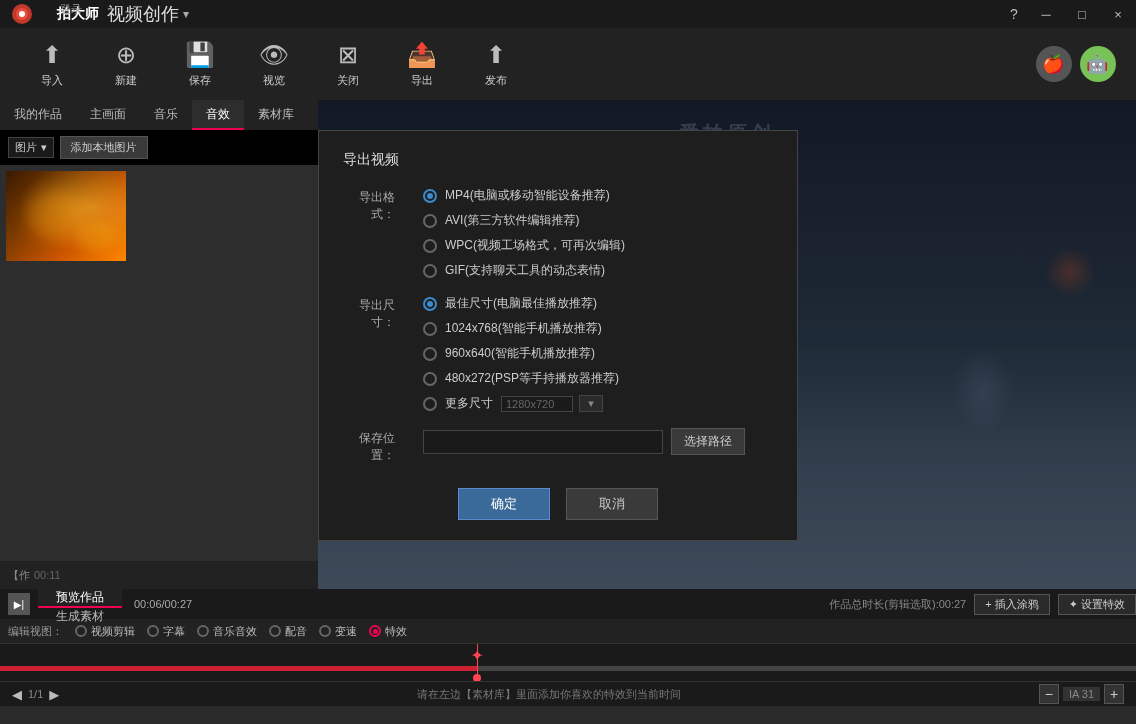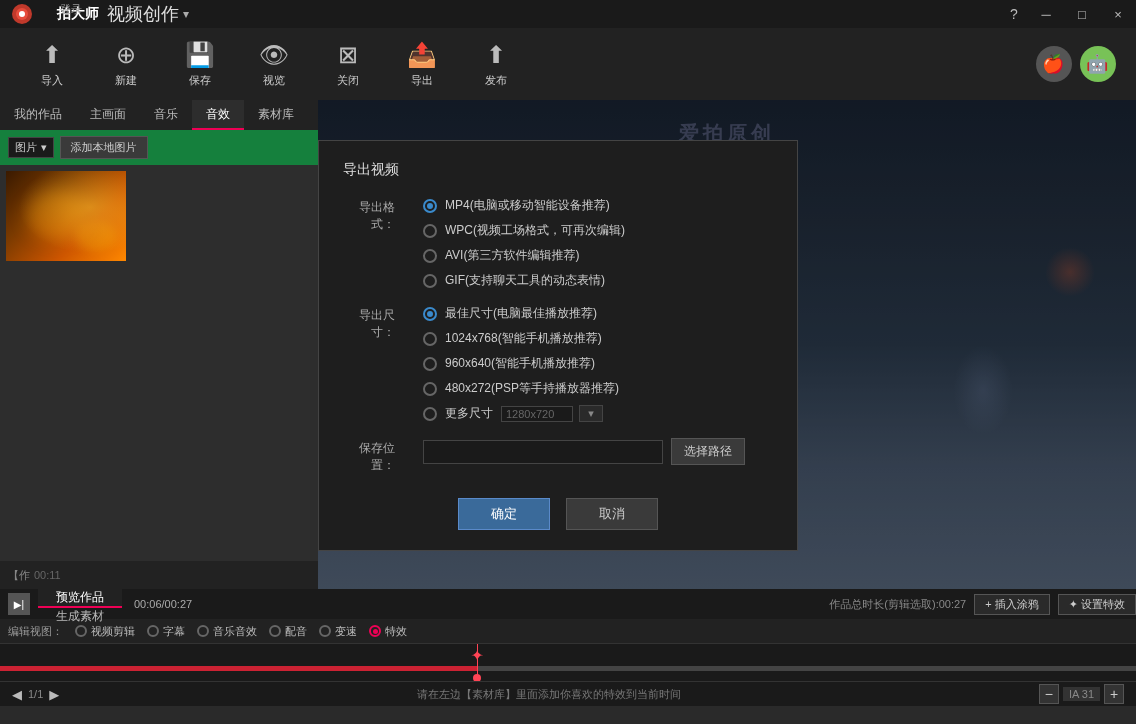--- a/index.html
+++ b/index.html
@@ -148,21 +148,21 @@
     }
     .left-tab.active {
       color: #fff;
       background: #2d2d2d;
       border-bottom: 2px solid #e05;
     }
     .left-panel-toolbar {
       display: flex;
       align-items: center;
       padding: 6px 8px;
-      background: #15803d;
+      background: #000000;
       gap: 6px;
     }
     .type-select {
       display: flex;
       align-items: center;
       background: #1a1a1a;
       border: 1px solid #444;
       padding: 2px 6px;
       color: #ccc;
       font-size: 11px;
@@ -563,37 +563,37 @@
 
       <div class="preview-watermark">爱拍原创</div>
 
       <div style="position:absolute;top:40%;left:5%;width:80px;height:80px;background:radial-gradient(ellipse,rgba(180,200,230,0.2) 0%,transparent 70%);border-radius:50%;"></div>
       <div style="position:absolute;top:50%;right:15%;width:60px;height:90px;background:radial-gradient(ellipse,rgba(180,200,255,0.15) 0%,transparent 70%);border-radius:40%;"></div>
       <div style="position:absolute;top:30%;right:5%;width:50px;height:50px;background:radial-gradient(ellipse,rgba(255,100,50,0.3) 0%,transparent 70%);border-radius:50%;"></div>
       <div style="position:absolute;bottom:30%;left:20%;width:90px;height:60px;background:radial-gradient(ellipse,rgba(150,180,220,0.15) 0%,transparent 70%);border-radius:50%;"></div>
     </div>
 
     <div style="position:absolute;top:0;left:0;right:0;bottom:0;display:flex;align-items:flex-start;justify-content:flex-start;padding:30px 0 0 0;background:rgba(0,0,0,0.3);">
-      <div class="dialog" style="margin-left:0;margin-top:10px;">
+      <div class="dialog" style="margin-left:0;">
         <div class="dialog-title">导出视频</div>
 
         <div class="dialog-section">
           <div class="dialog-label">导出格式：</div>
           <div class="dialog-options">
             <div class="dialog-radio-item">
               <div class="dialog-radio selected"></div>
               <span class="dialog-radio-label">MP4(电脑或移动智能设备推荐)</span>
             </div>
             <div class="dialog-radio-item">
               <div class="dialog-radio"></div>
+              <span class="dialog-radio-label">AVI(第三方软件编辑推荐)</span>
+            </div>
+            <div class="dialog-radio-item">
+              <div class="dialog-radio"></div>
               <span class="dialog-radio-label">WPC(视频工场格式，可再次编辑)</span>
-            </div>
-            <div class="dialog-radio-item">
-              <div class="dialog-radio"></div>
-              <span class="dialog-radio-label">AVI(第三方软件编辑推荐)</span>
             </div>
             <div class="dialog-radio-item">
               <div class="dialog-radio"></div>
               <span class="dialog-radio-label">GIF(支持聊天工具的动态表情)</span>
             </div>
           </div>
         </div>
 
         <div class="dialog-section">
           <div class="dialog-label">导出尺寸：</div>

